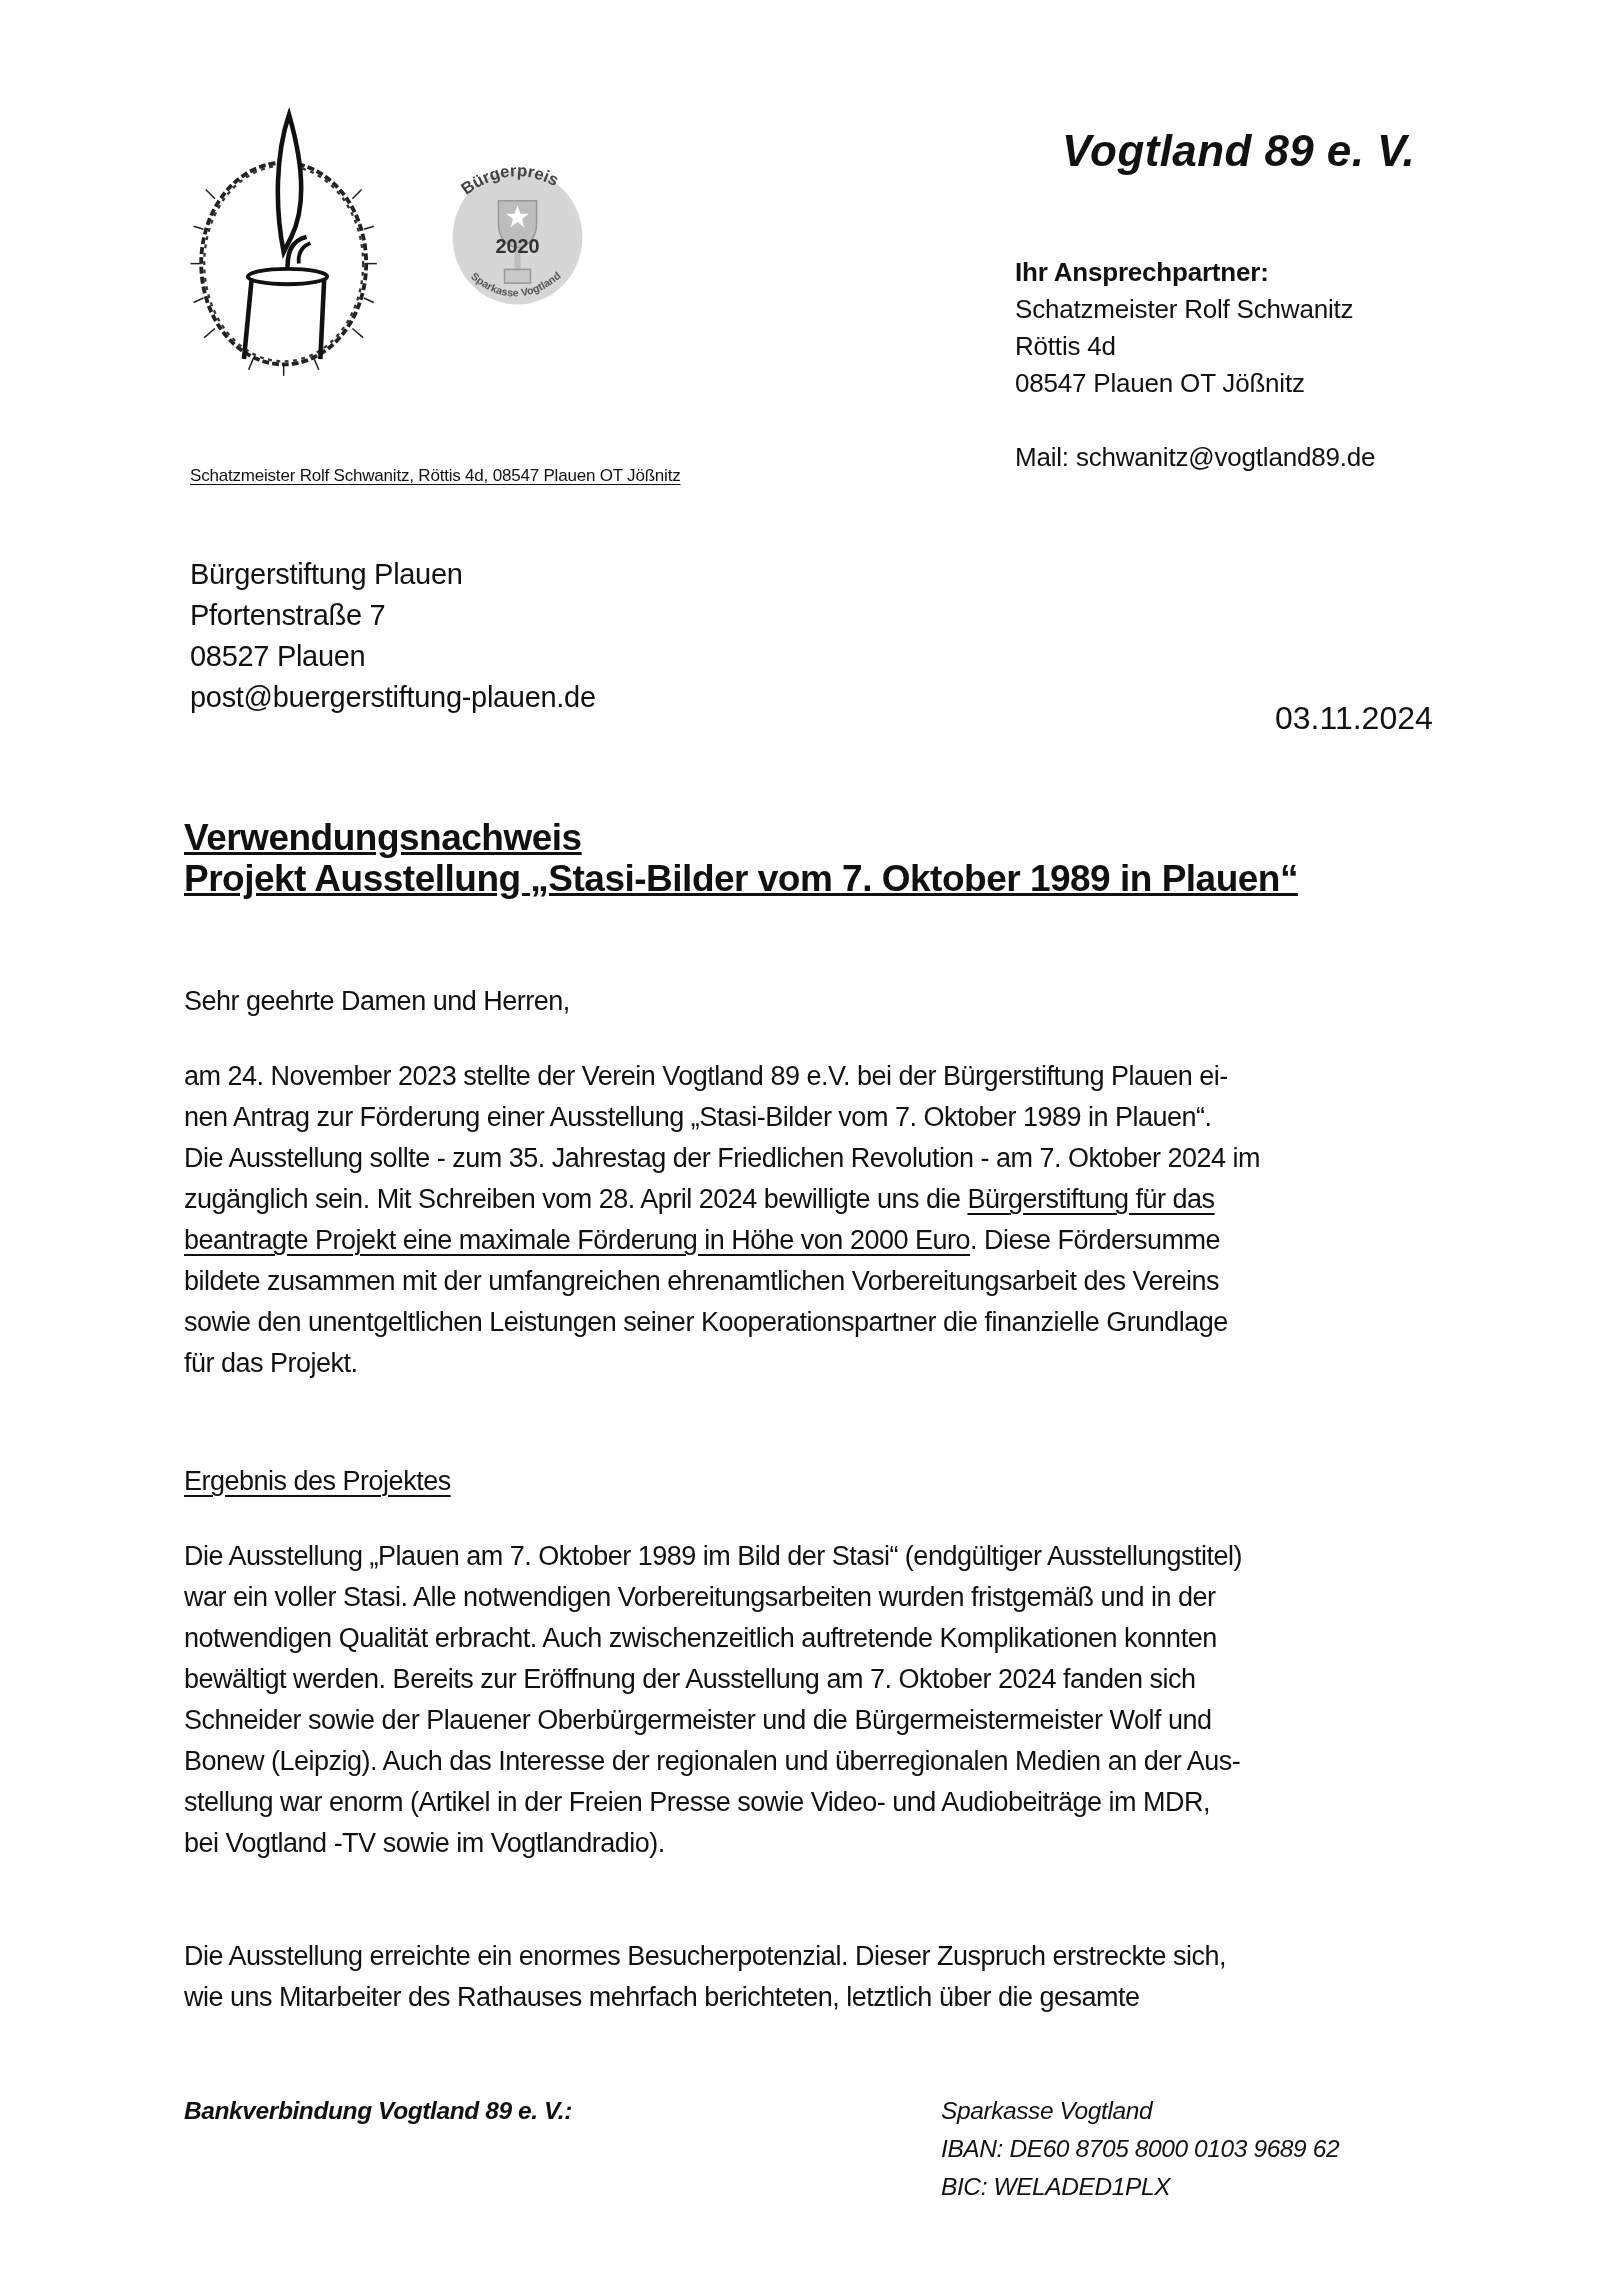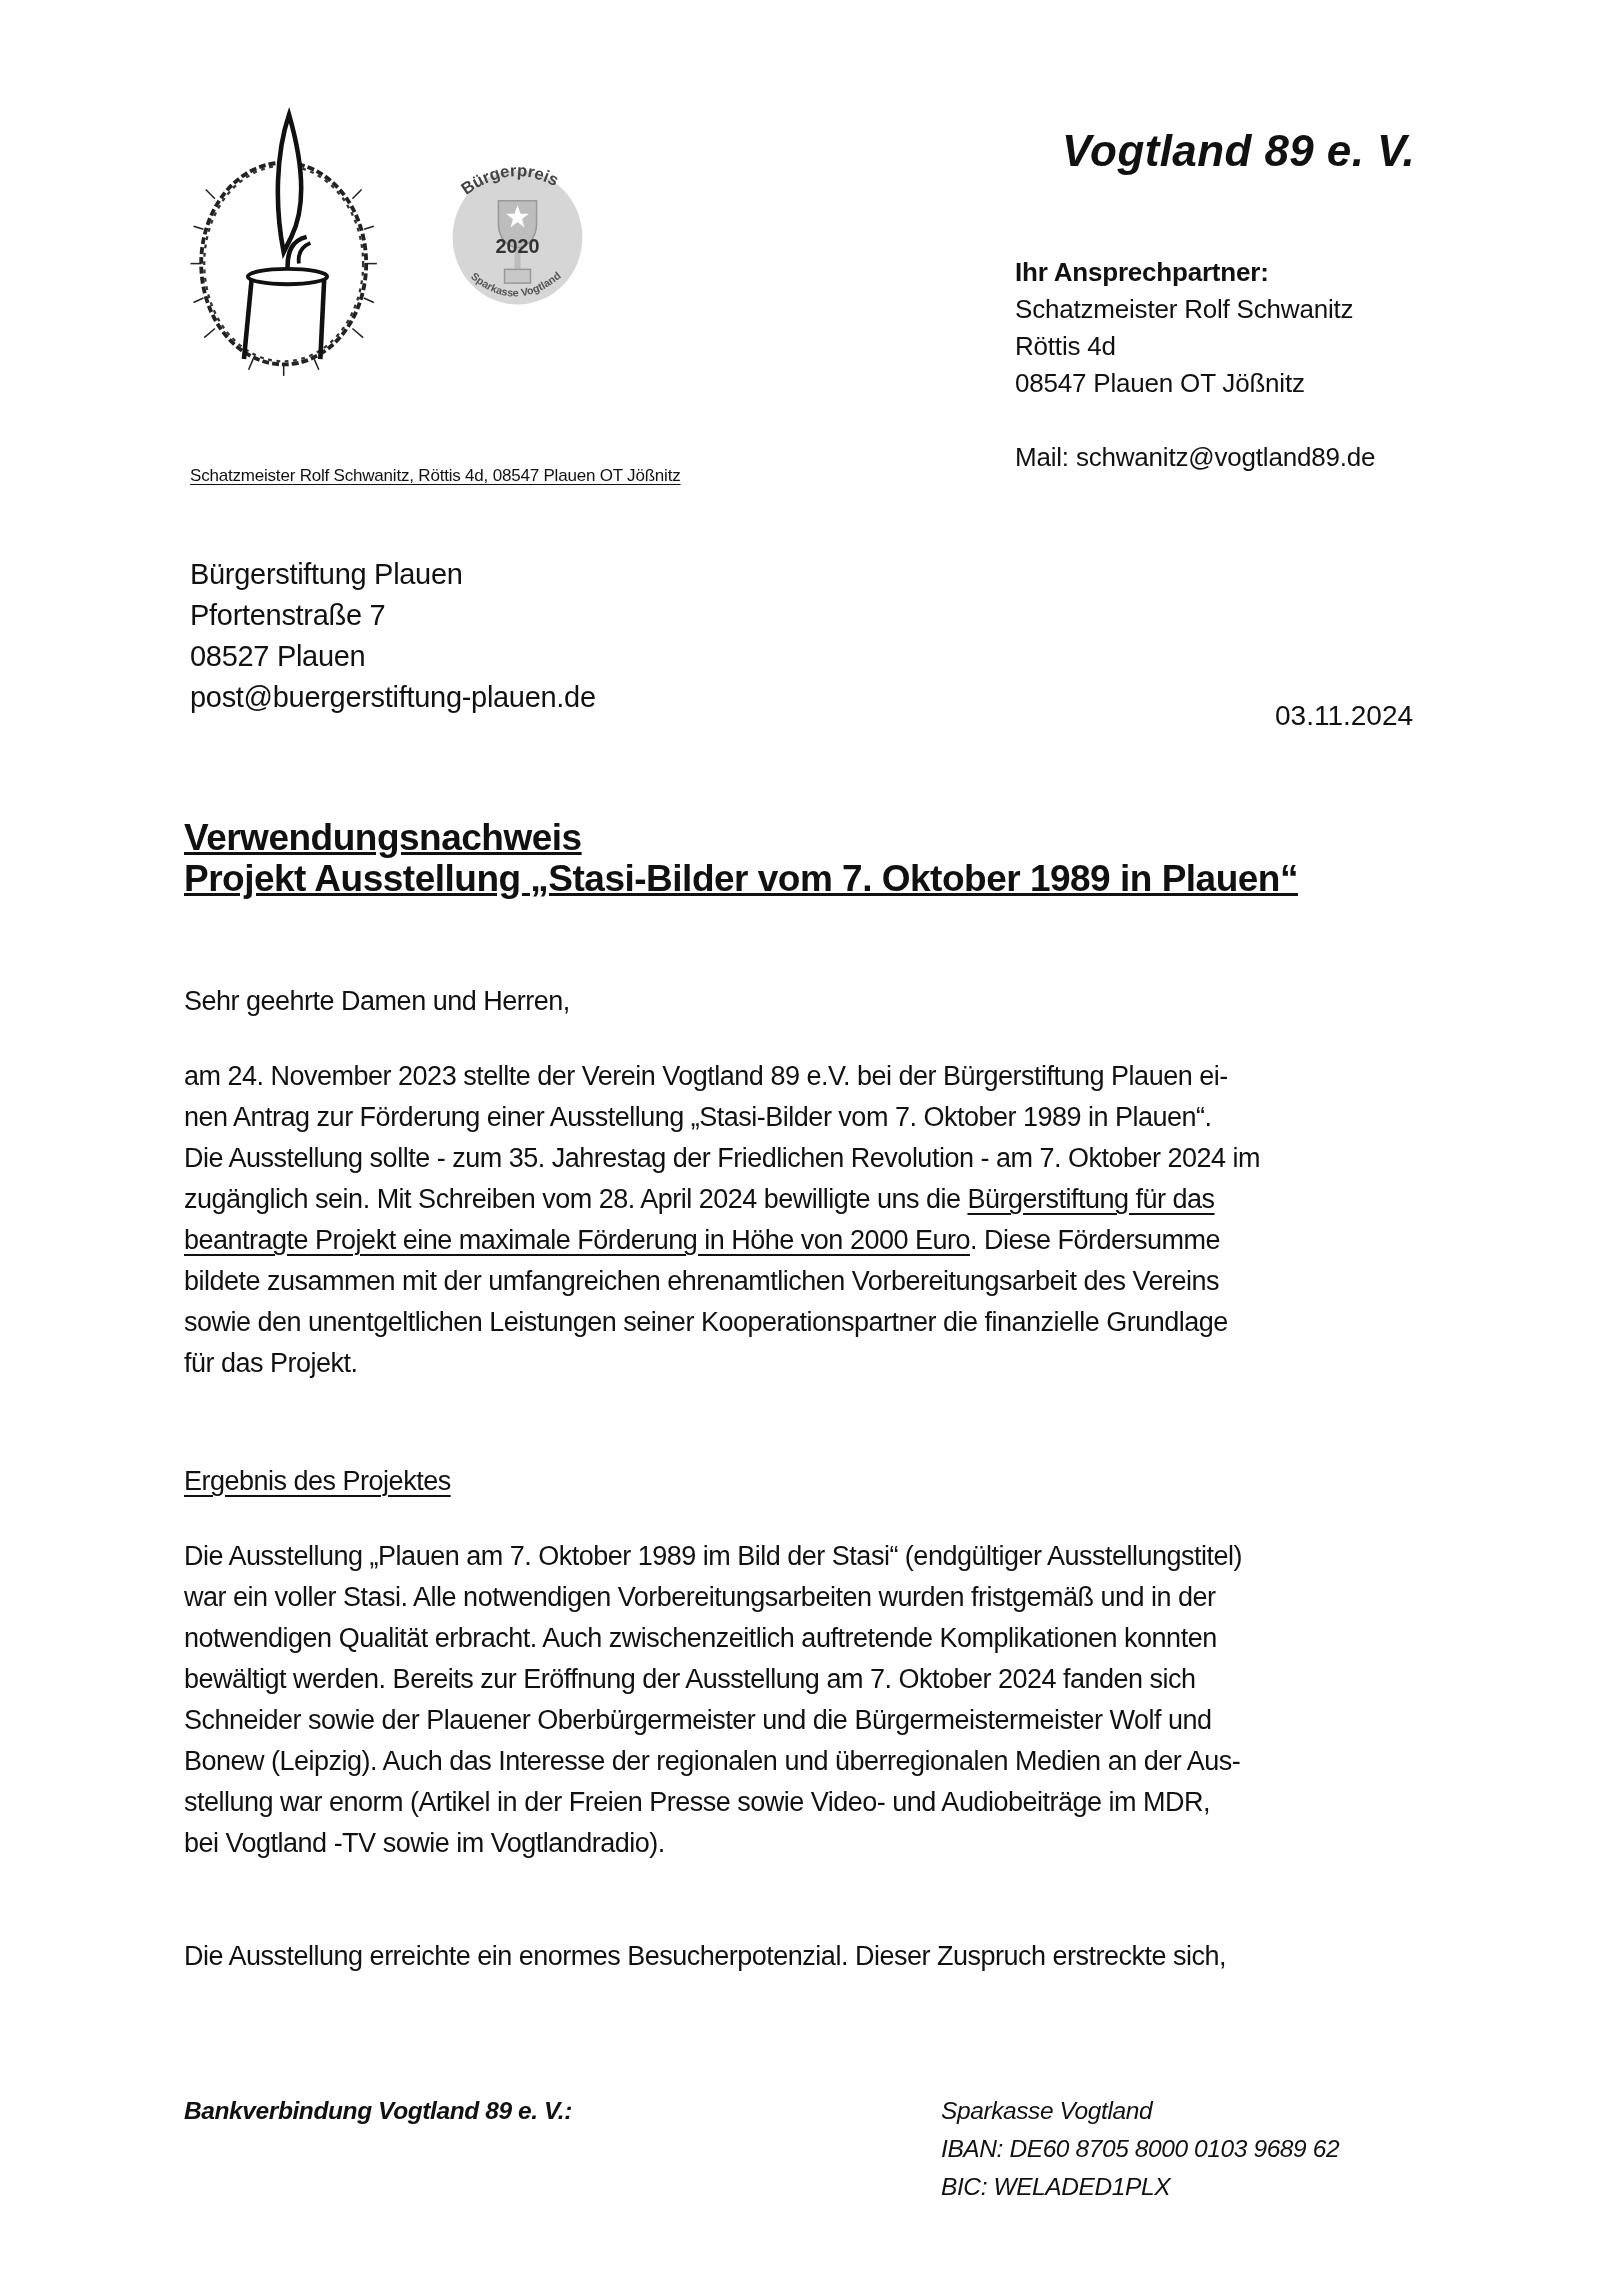--- a/index.html
+++ b/index.html
@@ -81,21 +81,21 @@
 
 <div class="abs sender-line" style="left:190px; top:466px;">Schatzmeister Rolf Schwanitz, Röttis 4d, 08547 Plauen OT Jößnitz</div>
 
 <div class="abs recipient" style="left:190px; top:554px;">
   <div>Bürgerstiftung Plauen</div>
   <div>Pfortenstraße 7</div>
   <div>08527 Plauen</div>
   <div>post@buergerstiftung-plauen.de</div>
 </div>
 
-<div class="abs" style="left:1275px; top:700px; font-size:28px;">03.11.2024</div>
+<div class="abs" style="left:1275px; top:700px; font-size:32px;">03.11.2024</div>
 
 <div class="abs subject" style="left:184px; top:817px;">
   <div>Verwendungsnachweis</div>
   <div>Projekt Ausstellung „Stasi-Bilder vom 7. Oktober 1989 in Plauen“</div>
 </div>
 
 <div class="abs body-text" style="left:184px; top:981px;">Sehr geehrte Damen und Herren,</div>
 
 <div class="abs body-text" style="left:184px; top:1056px;">
   <div>am 24. November 2023 stellte der Verein Vogtland 89 e.V. bei der Bürgerstiftung Plauen ei-</div>
@@ -120,20 +120,21 @@
   <div>notwendigen Qualität erbracht. Auch zwischenzeitlich auftretende Komplikationen konnten</div>
   <div>bewältigt werden. Bereits zur Eröffnung der Ausstellung am 7. Oktober 2024 fanden sich</div>
   <div>Schneider sowie der Plauener Oberbürgermeister und die Bürgermeistermeister Wolf und</div>
   <div>Bonew (Leipzig). Auch das Interesse der regionalen und überregionalen Medien an der Aus-</div>
   <div>stellung war enorm (Artikel in der Freien Presse sowie Video- und Audiobeiträge im MDR,</div>
   <div>bei Vogtland -TV sowie im Vogtlandradio).</div>
 </div>
 
 <div class="abs body-text" style="left:184px; top:1936px;">
   <div>Die Ausstellung erreichte ein enormes Besucherpotenzial. Dieser Zuspruch erstreckte sich,</div>
+  <div>wie uns Mitarbeiter des Rathauses mehrfach berichteten, letztlich über die gesamte</div>
 </div>
 
 <div class="abs footer" style="left:184px; top:2092px;">
   <b>Bankverbindung Vogtland 89 e. V.:</b>
 </div>
 <div class="abs footer" style="left:941px; top:2092px;">
   <div>Sparkasse Vogtland</div>
   <div>IBAN: DE60 8705 8000 0103 9689 62</div>
   <div>BIC: WELADED1PLX</div>
 </div>

